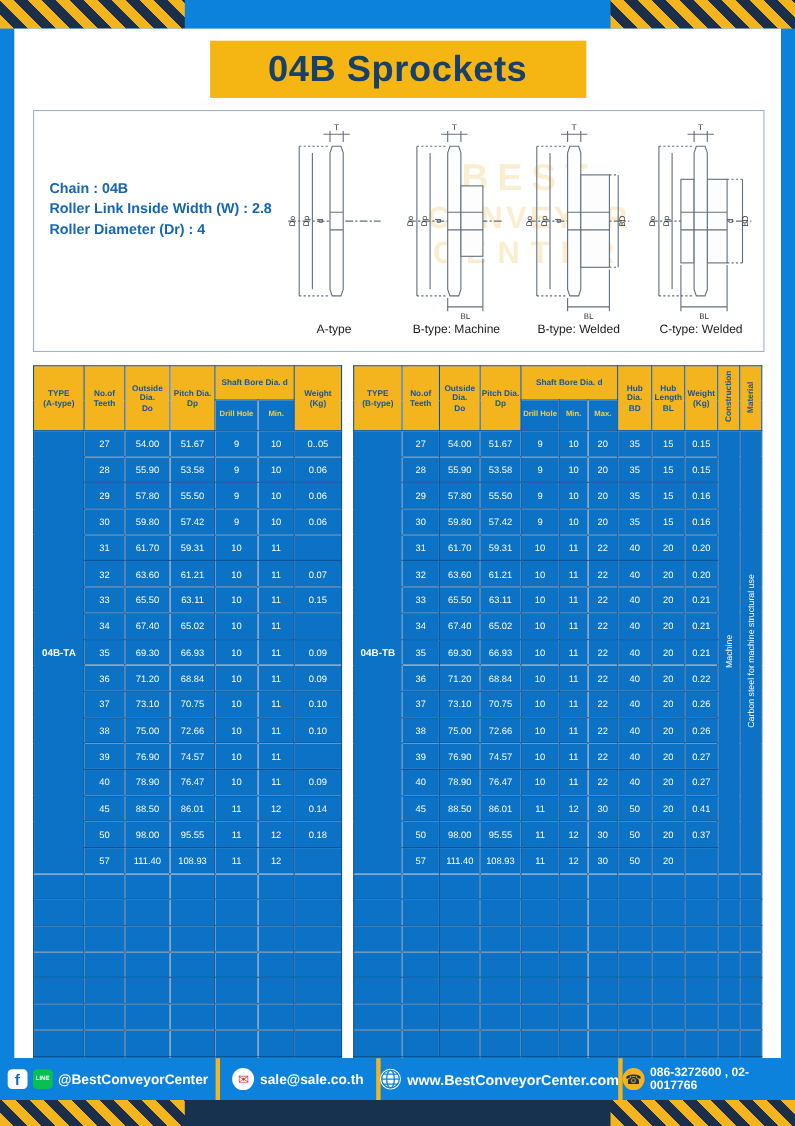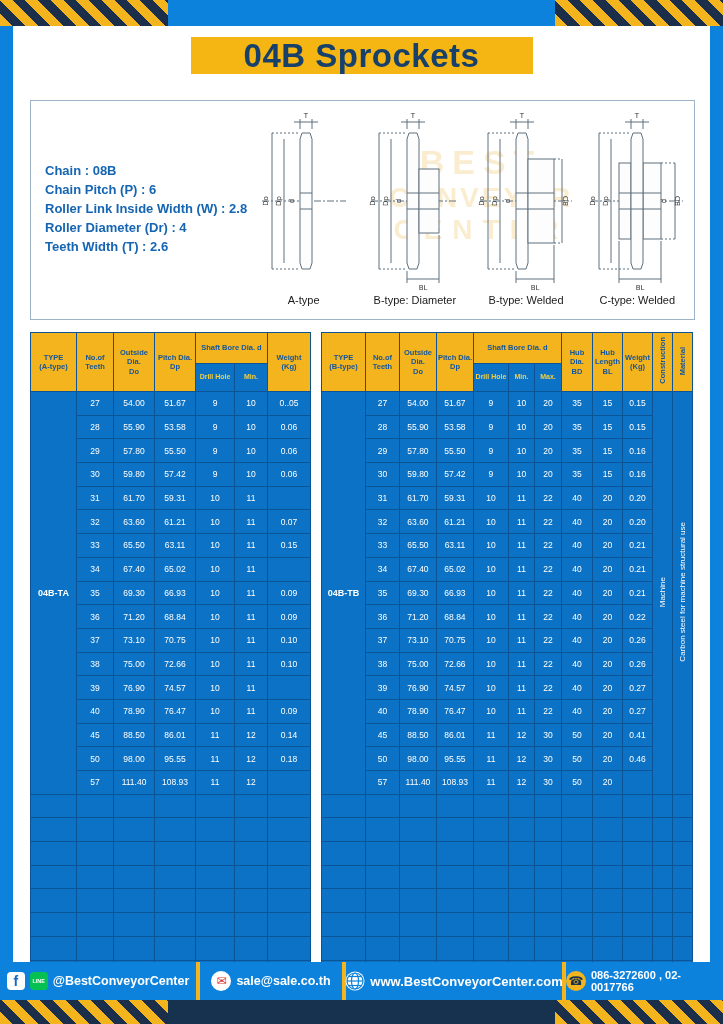--- a/index.html
+++ b/index.html
@@ -4,21 +4,21 @@
 <style>
   html,body{margin:0;padding:0;}
   body{font-family:"Liberation Sans",sans-serif;background:#e8e8e8;}
   .page{position:relative;width:723px;height:1024px;background:#0d82dc;overflow:hidden;margin:0 auto;}
   .hazard{background:repeating-linear-gradient(45deg,#f3b41d 0px,#f3b41d 9px,#1b2f4a 9px,#1b2f4a 18px);}
   .top-bar{position:absolute;top:0;left:0;width:100%;height:26px;background:#0d82dc;}
   .top-bar .hazard{position:absolute;top:0;height:100%;width:168px;}
   .hz-left{left:0;}
   .hz-right{right:0;}
   .content{position:absolute;left:13px;right:13px;top:26px;height:936px;background:#ffffff;overflow:hidden;}
-  .title-banner{position:absolute;top:11px;left:50%;transform:translateX(-50%);width:342px;height:37px;background:#f5b512;display:flex;align-items:center;justify-content:center;font-size:33px;font-weight:bold;color:#17406b;letter-spacing:.5px;}
+  .title-banner{position:absolute;top:11px;left:50%;transform:translateX(-50%);width:342px;height:52px;background:#f5b512;display:flex;align-items:center;justify-content:center;font-size:33px;font-weight:bold;color:#17406b;letter-spacing:.5px;}
   .spec-box{position:absolute;top:74px;left:17px;width:663px;height:218px;border:1px solid #9fb3c8;background:#fff;}
   .spec-lines{position:absolute;left:14px;top:60px;z-index:2;}
   .spec-line{font-size:13px;font-weight:bold;color:#1565b2;line-height:19px;}
   .watermark{position:absolute;left:240px;top:42px;width:420px;text-align:center;z-index:0;opacity:.20;color:#eaa816;font-weight:bold;line-height:1.15;}
   .wm1{font-size:34px;letter-spacing:8px;}
   .wm2{font-size:28px;letter-spacing:3px;}
   .wm3{font-size:28px;letter-spacing:10px;}
   .diagrams{position:absolute;left:220px;top:8px;right:4px;bottom:4px;display:flex;justify-content:space-between;z-index:1;}
   .diagram{display:flex;flex-direction:column;align-items:center;width:24%;}
   .diagram svg{width:100px;height:184px;}
@@ -69,25 +69,23 @@
 
     <div class="spec-box">
 
       <div class="watermark">
         <div class="wm1">BEST</div>
         <div class="wm2">CONVEYOR</div>
         <div class="wm3">CENTER</div>
       </div>
 
       <div class="spec-lines">
-        <div class="spec-line">Chain : 08B</div>
-        <div class="spec-line">Chain Pitch (P) : 6</div>
+        <div class="spec-line">Chain : 04B</div>
         <div class="spec-line">Roller Link Inside Width (W) : 2.8</div>
         <div class="spec-line">Roller Diameter (Dr) : 4</div>
-        <div class="spec-line">Teeth Width (T) : 2.6</div>
       </div>
 
       <div class="diagrams">
 
         <div class="diagram">
           <svg viewBox="0 0 100 184">
             <g stroke="#5f6f7e" stroke-width="1" fill="none">
               <line x1="8" y1="92" x2="92" y2="92" stroke-dasharray="7 2 2 2"></line>
               <polygon points="46,30 48,24 56,24 58,30 58,154 56,160 48,160 46,154" fill="#fdfdfd"></polygon>
               <line x1="46" y1="84" x2="58" y2="84"></line>
@@ -130,21 +128,21 @@
                 <line x1="42" y1="170" x2="74" y2="170"></line>
             </g>
             <g class="dia-dim">
               <text x="48" y="9">T</text>
               <text transform="rotate(-90 10 92)" x="10" y="92">Do</text>
               <text transform="rotate(-90 23 92)" x="23" y="92">Dp</text>
               <text transform="rotate(-90 36 92)" x="36" y="92">d</text>
               <text x="58" y="181">BL</text>
             </g>
           </svg>
-          <div class="diagram-label">B-type: Diameter</div>
+          <div class="diagram-label">B-type: Machine</div>
         </div>
 
         <div class="diagram">
           <svg viewBox="0 0 100 184">
             <g stroke="#5f6f7e" stroke-width="1" fill="none">
               <line x1="4" y1="92" x2="96" y2="92" stroke-dasharray="7 2 2 2"></line>
               <polygon points="40,30 42,24 50,24 52,30 52,154 50,160 42,160 40,154" fill="#fdfdfd"></polygon>
               <rect x="52" y="50" width="26" height="84" fill="#fdfdfd"></rect>
               <line x1="40" y1="84" x2="78" y2="84"></line>
                 <line x1="40" y1="100" x2="78" y2="100"></line>
@@ -671,21 +669,21 @@
             </tr>
             <tr>
               <td>50</td>
               <td>98.00</td>
               <td>95.55</td>
               <td>11</td>
               <td>12</td>
               <td>30</td>
               <td>50</td>
               <td>20</td>
-              <td>0.46</td>
+              <td>0.37</td>
             </tr>
             <tr>
               <td>57</td>
               <td>111.40</td>
               <td>108.93</td>
               <td>11</td>
               <td>12</td>
               <td>30</td>
               <td>50</td>
               <td>20</td>

